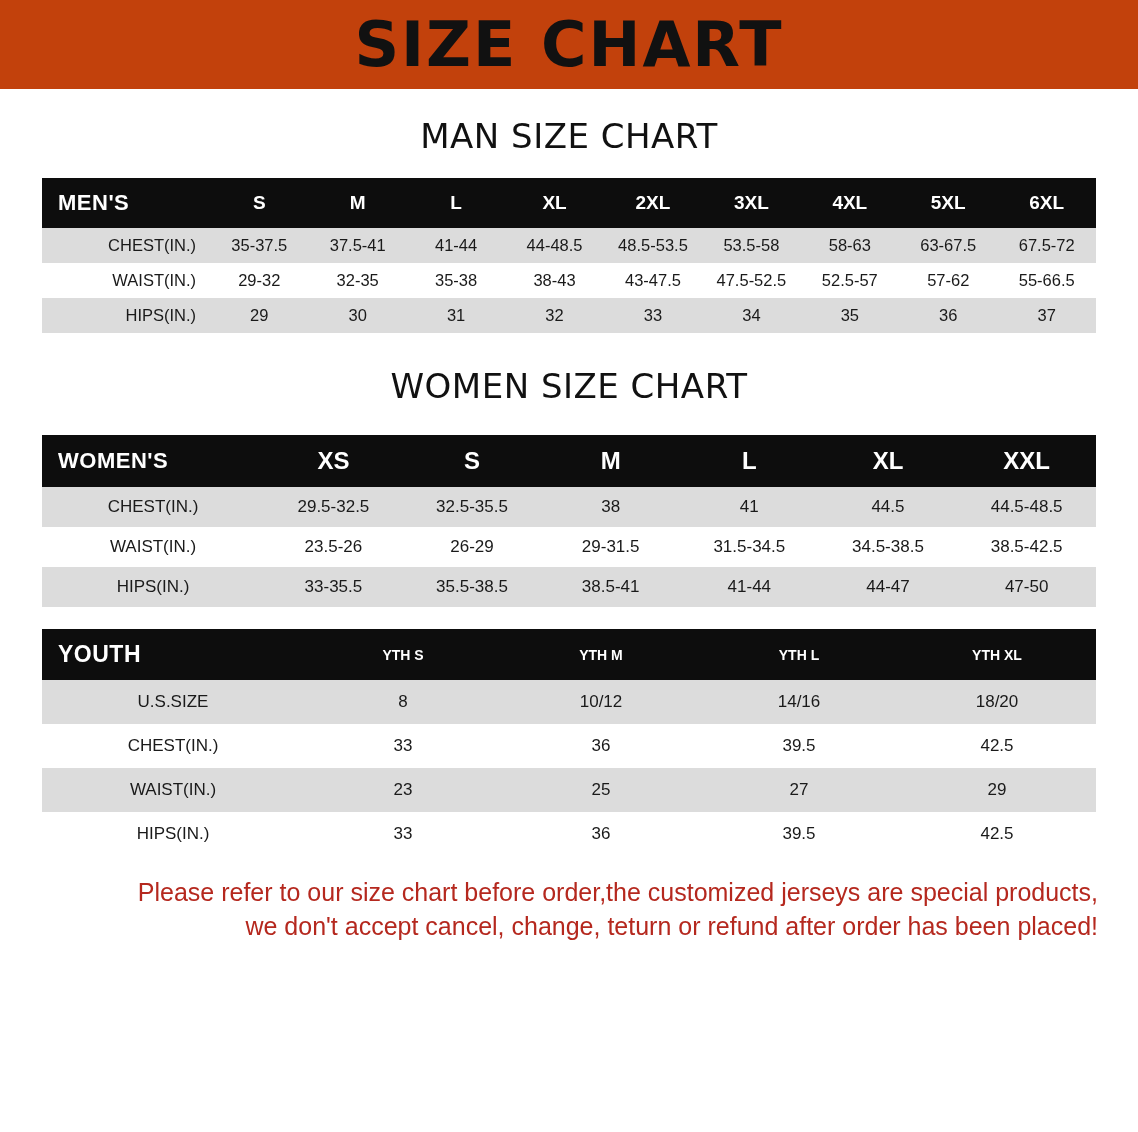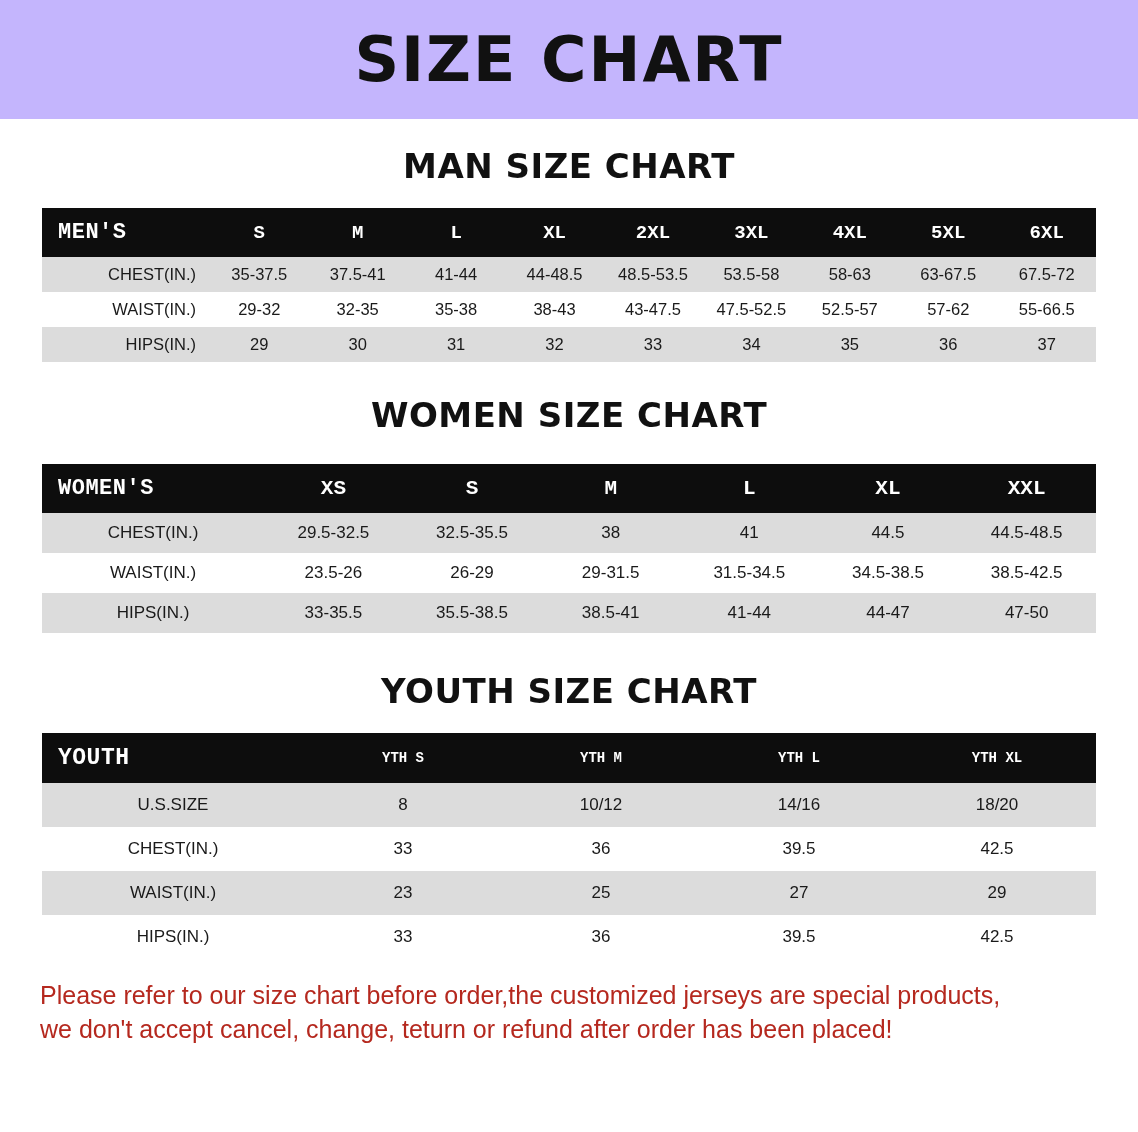--- a/index.html
+++ b/index.html
@@ -16,39 +16,39 @@
   .page {
     width: 1138px;
     height: 1132px;
     position: relative;
     background: #ffffff;
     display: flex;
     flex-direction: column;
   }
   
   .banner {
-    background: #c4b5fd;
-    height: 119px;
+    background: #c2410c;
+    height: 89px;
     display: flex;
     align-items: center;
     justify-content: center;
   }
   .banner-title {
     font-family: "DejaVu Sans", sans-serif;
     font-weight: bold;
     font-size: 62px;
     letter-spacing: 2px;
     color: #111111;
     line-height: 1;
     text-align: center;
   }
   
   .section-title {
     font-family: "DejaVu Sans", sans-serif;
-    font-weight: bold;
+    font-weight: normal;
     font-size: 34px;
     color: #111111;
     text-align: center;
     letter-spacing: 0.5px;
   }
   .t-man { margin-top: 27px; }
   .t-women { margin-top: 33px; }
   .t-youth { margin-top: 38px; }
 
   
@@ -60,21 +60,21 @@
   .youth-wrap { margin-top: 22px; }
 
   table {
     border-collapse: collapse;
     width: 1054px;
     table-layout: fixed;
   }
   thead th {
     background: #0d0d0d;
     color: #ffffff;
-    font-family: Liberation Mono, monospace;
+    font-family: Liberation Sans, sans-serif;
     font-weight: bold;
     font-size: 19px;
     padding: 12px 0;
     text-align: center;
   }
   thead th.first {
     text-align: left;
     padding-left: 16px;
     font-size: 22px;
     letter-spacing: 0.5px;
@@ -99,37 +99,37 @@
   .man-table col.c0 { width: 168px; }
   .man-table col.cx { width: 98.4px; }
 
   .women-table col.c0 { width: 222px; }
   .women-table col.cx { width: 138.6px; }
 
   .youth-table col.c0 { width: 262px; }
   .youth-table col.cx { width: 198px; }
 
   .women-table thead th.first { font-size: 22px; }
-  .women-table thead th { font-size: 21px; }
+  .women-table thead th { font-size: 24px; }
   .women-table tbody td { font-size: 17px; padding: 10px 0; }
   .women-table tbody td.first { text-align: center; padding-right: 0; }
 
   .youth-table thead th { font-size: 14px; }
   .youth-table thead th.first { font-size: 23px; }
   .youth-table tbody td { font-size: 17px; padding: 12px 0; }
   .youth-table tbody td.first { text-align: center; padding-right: 0; }
 
   
   .note {
     margin: 20px 40px 0 40px;
     color: #b5281e;
     font-family: "Liberation Sans", sans-serif;
     font-size: 25px;
     line-height: 1.35;
-    text-align: left;
+    text-align: right;
   }
   .note-line { display: block; }
 </style>
 </head>
 <body>
 
 <div class="page">
 
   <div class="banner">
     <div class="banner-title">SIZE CHART</div>
@@ -253,21 +253,20 @@
           <td>35.5-38.5</td>
           <td>38.5-41</td>
           <td>41-44</td>
           <td>44-47</td>
           <td>47-50</td>
         </tr>
       </tbody>
     </table>
   </div>
 
-  <div class="section-title t-youth">YOUTH SIZE CHART</div>
   <div class="table-wrap youth-wrap">
     <table class="youth-table">
       <colgroup>
         <col class="c0">
           <col class="cx">
           <col class="cx">
           <col class="cx">
           <col class="cx">
       </colgroup>
       <thead>

